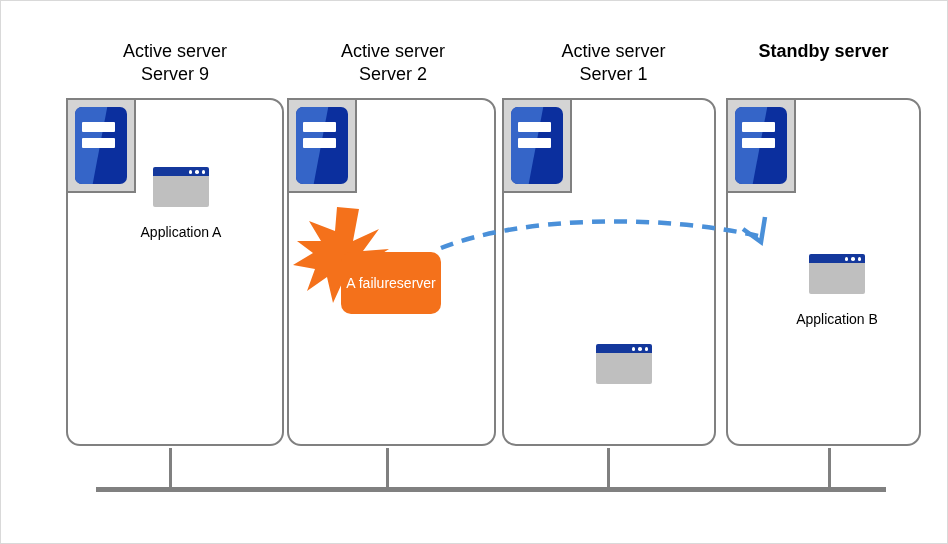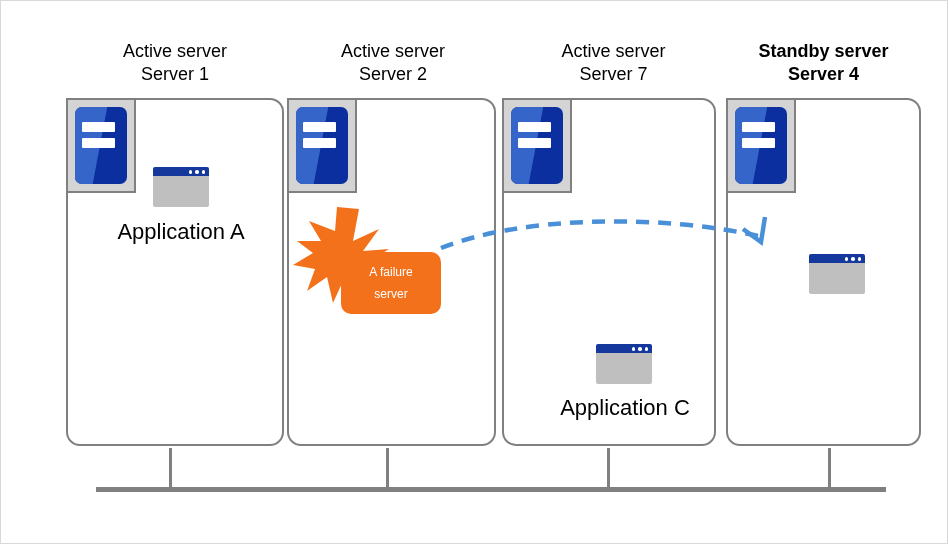--- a/index.html
+++ b/index.html
@@ -108,21 +108,21 @@
   .appwin .dots i {
     display: block;
     width: 3.5px;
     height: 3.5px;
     border-radius: 50%;
     background: #ffffff;
   }
   .app-label {
     position: absolute;
     color: #000000;
-    font-size: 22px;
+    font-size: 14px;
     line-height: 22px;
     white-space: nowrap;
     text-align: center;
   }
 
   
   .burst {
     position: absolute;
     left: 292px;
     top: 206px;
@@ -131,24 +131,23 @@
   }
   .failbox {
     position: absolute;
     left: 340px;
     top: 251px;
     width: 100px;
     height: 62px;
     background: #f4711b;
     border-radius: 10px;
     color: #ffffff;
-    font-size: 12px;
+    font-size: 14px;
     line-height: 22px;
     display: flex;
-    flex-direction: column;
     align-items: center;
     justify-content: center;
     text-align: center;
   }
 
   
   .bus {
     position: absolute;
     left: 95px;
     top: 486px;
@@ -173,33 +172,32 @@
     pointer-events: none;
   }
 </style>
 </head>
 <body>
 
 <div id="canvas">
 
   <div class="srv-title" style="left:65px; top:39px; width:218px;">
     <span class="role">Active server</span>
-    <span class="name">Server 1</span>
+    <span class="name">Server 9</span>
   </div>
   <div class="srv-title" style="left:286px; top:39px; width:212px;">
     <span class="role">Active server</span>
     <span class="name">Server 2</span>
   </div>
   <div class="srv-title" style="left:505px; top:39px; width:215px;">
     <span class="role">Active server</span>
-    <span class="name">Server 7</span>
+    <span class="name">Server 1</span>
   </div>
   <div class="srv-title" style="left:725px; top:39px; width:195px;font-weight:bold;">
     <span class="role">Standby server</span>
-    <span class="name">Server 4</span>
   </div>
 
   <div class="card" style="left:65px; top:97px; width:218px; height:348px;"></div>
   <div class="rack" style="left:65px; top:97px; width:70px; height:95px;">
     <div class="rack-inner">
       <div class="rack-bar b1"></div>
       <div class="rack-bar b2"></div>
     </div>
   </div>
   <div class="appwin" style="left:152px; top:166px;">
@@ -242,39 +240,39 @@
   <div class="appwin" style="left:595px; top:343px;">
     <div class="bar">
       <div class="dots">
           <i></i>
           <i></i>
           <i></i>
         </div>
     </div>
     <div class="body"></div>
   </div>
-  <div class="app-label" style="left:538px; top:396px; width:172px;">Application  C</div>
 
   <div class="card" style="left:725px; top:97px; width:195px; height:348px;"></div>
   <div class="rack" style="left:725px; top:97px; width:70px; height:95px;">
     <div class="rack-inner">
       <div class="rack-bar b1"></div>
       <div class="rack-bar b2"></div>
     </div>
   </div>
   <div class="appwin" style="left:808px; top:253px;">
     <div class="bar">
       <div class="dots">
           <i></i>
           <i></i>
           <i></i>
         </div>
     </div>
     <div class="body"></div>
   </div>
+  <div class="app-label" style="left:750px; top:307px; width:172px;">Application  B</div>
 
   <div class="drop" style="left:168px;"></div>
   <div class="drop" style="left:385px;"></div>
   <div class="drop" style="left:606px;"></div>
   <div class="drop" style="left:827px;"></div>
   <div class="bus"></div>
 
   <svg id="overlay">
     <path d="M 440,247 C 520,215 660,213 757,235" fill="none" stroke="#4a90d9" stroke-width="4.5" stroke-dasharray="13,9" stroke-linecap="butt"></path>
     <path d="M 742,228 L 760,241 L 764,216" fill="none" stroke="#4a90d9" stroke-width="4.5" stroke-linecap="butt" stroke-linejoin="miter"></path>

